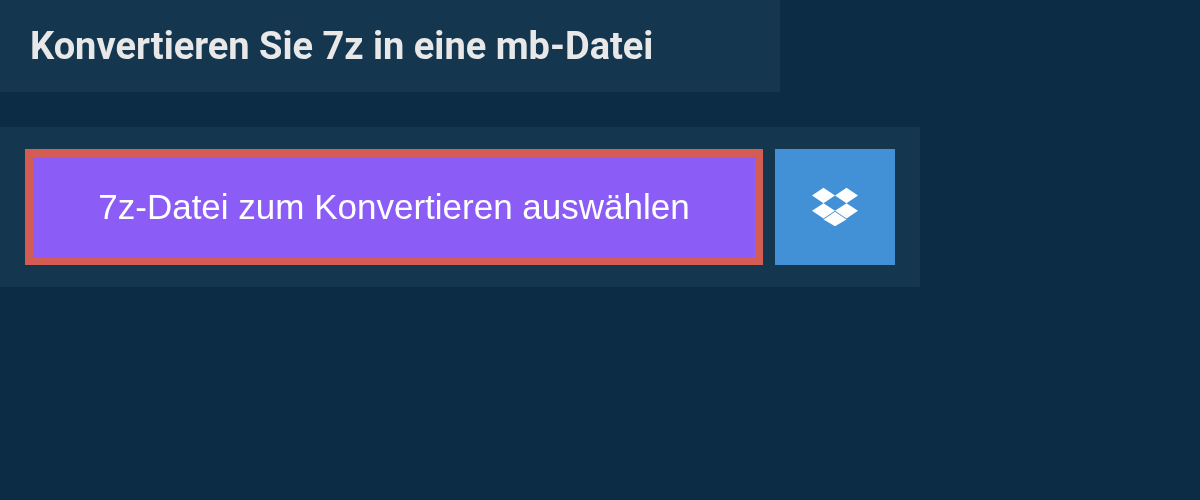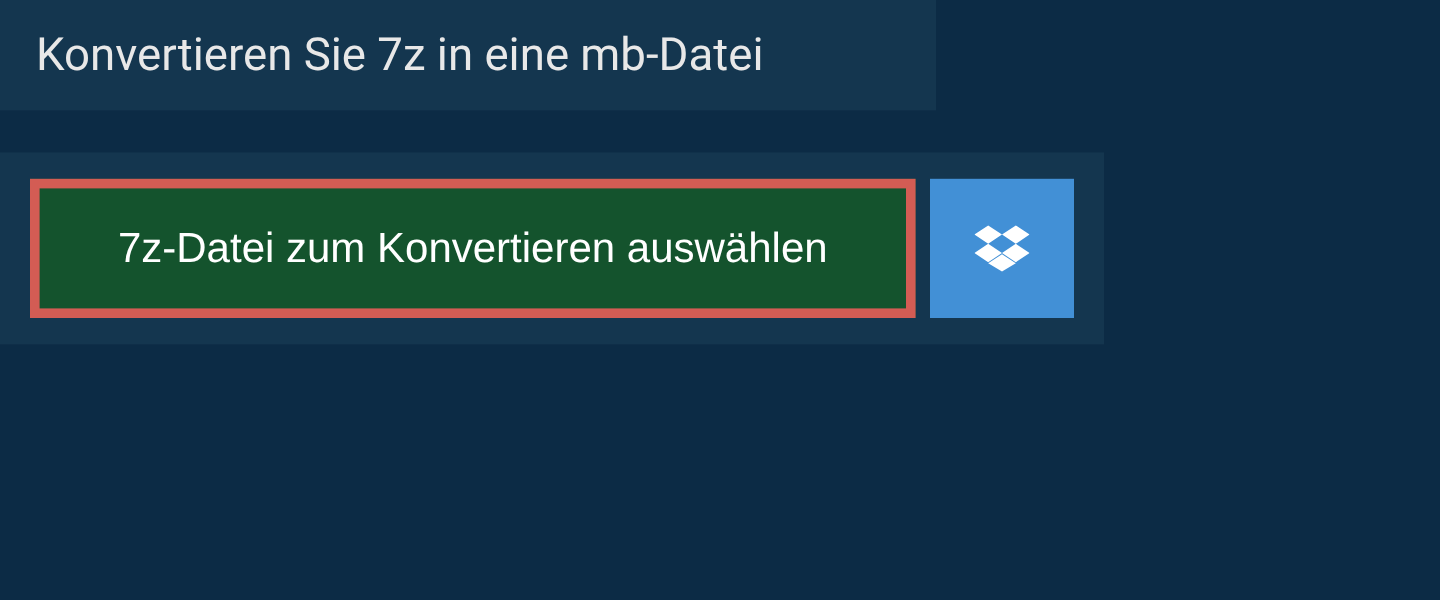--- a/index.html
+++ b/index.html
@@ -18,34 +18,34 @@
       padding: 0;
     }
     .title-bar {
       background-color: #14364f;
       padding: 24px 30px 24px 30px;
       width: 780px;
     }
     .title-text {
       color: #e8e8e8;
       font-size: 38px;
-      font-weight: 400;
+      font-weight: 700;
     }
     .upload-section {
       background-color: #14364f;
       padding: 22px 25px;
       margin-top: 35px;
       width: 920px;
       display: flex;
       gap: 12px;
       align-items: stretch;
     }
     .select-file-button {
       flex: 1;
-      background-color: #14532d;
+      background-color: #8b5cf6;
       border: 8px solid #d35c54;
       color: #ffffff;
       font-size: 35px;
       font-weight: 400;
       padding: 30px 20px;
       cursor: pointer;
       text-align: center;
       display: flex;
       align-items: center;
       justify-content: center;

